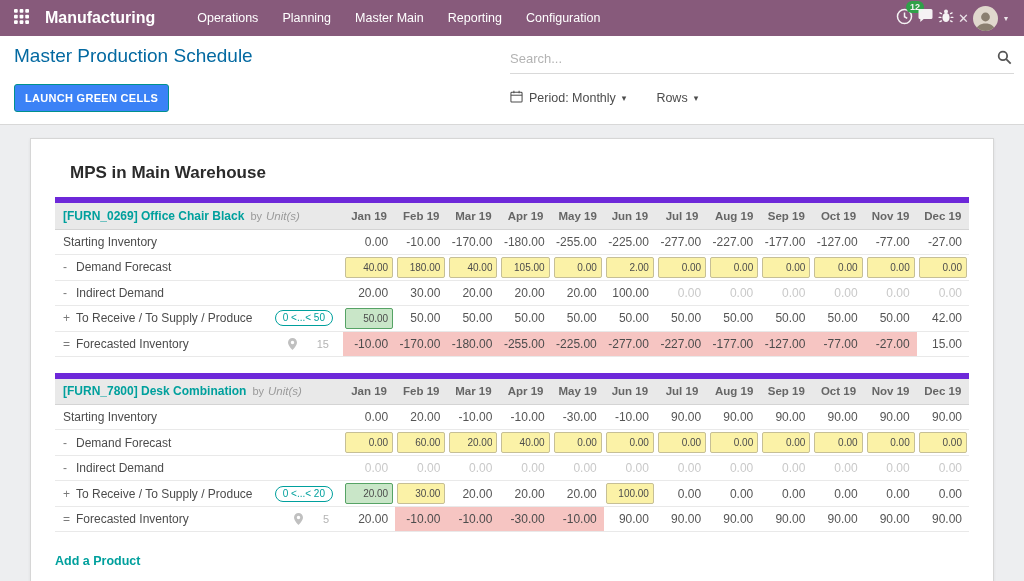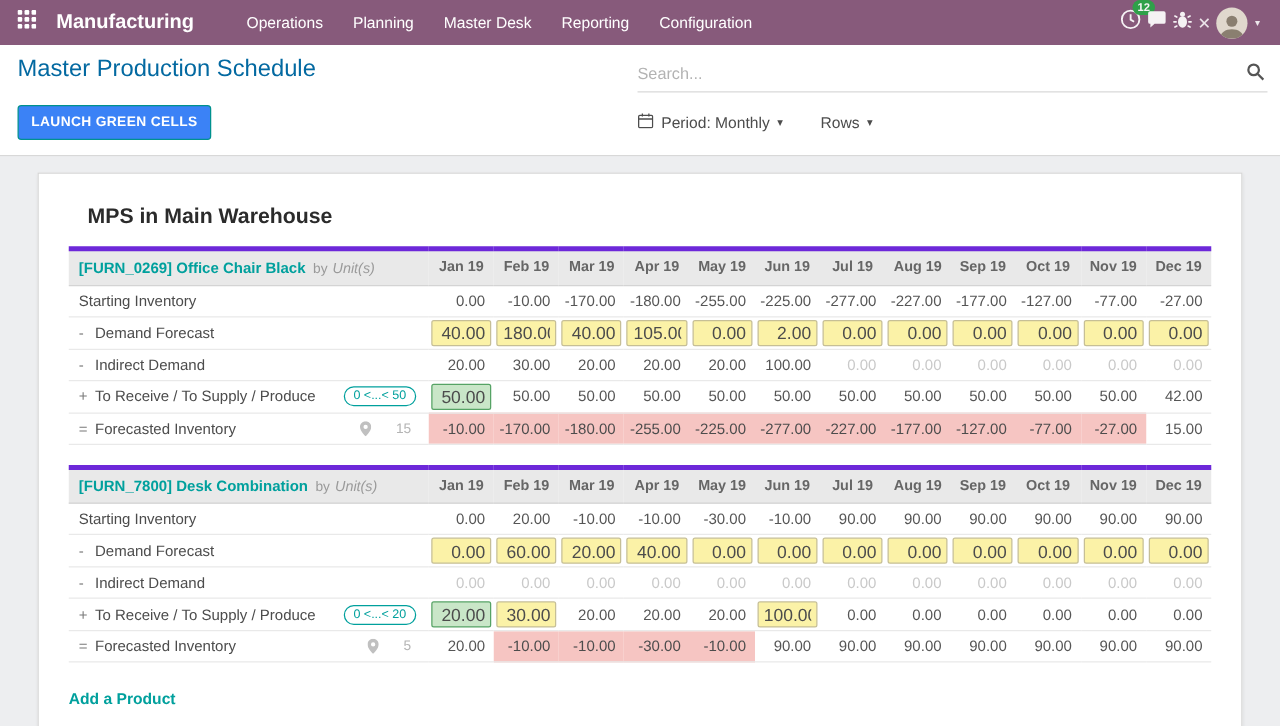--- a/index.html
+++ b/index.html
@@ -42,21 +42,21 @@
 
   
   .content { padding:13px 30px 0; }
   .sheet { background:#fff; border:1px solid #d6d6d6; box-shadow:0 1px 3px rgba(0,0,0,.07);
            padding:24px 24px 26px; min-height:428px; }
   .sheet-title { font-size:17px; font-weight:700; color:#2b2b2b; margin:0 0 14px 15px; }
 
   table.mps-table { width:100%; border-collapse:collapse; table-layout:fixed;
                     font-size:12px; margin-bottom:16px; }
   col.col-label { width:288px; }
-  tr.header-row th { background:#e9e9e9; border-top:4px solid #6d28d9; border-bottom:1px solid #d4d4d4;
+  tr.header-row th { background:#e9e9e9; border-top:6px solid #6d28d9; border-bottom:1px solid #d4d4d4;
                      height:29px; font-weight:600; color:#666; font-size:11.5px; }
   th.product-cell { text-align:left; padding-left:8px; }
   .product-link { color:#00A09D; font-weight:700; font-size:12px; cursor:pointer; }
   .by-label { color:#9a9a9a; font-size:11px; font-weight:400; margin:0 4px 0 6px; }
   .uom { color:#9a9a9a; font-style:italic; font-size:11.5px; font-weight:400; }
   th.month-cell { text-align:center; }
 
   tbody td { border-bottom:1px solid #e9e9e9; height:25px; }
   td.label-cell { padding-left:8px; }
   .label-flex { display:flex; align-items:center; }
@@ -64,21 +64,21 @@
   .prefix:empty { display:none; }
   .row-label { color:#4c4c4c; }
   .range-badge { margin-left:auto; margin-right:10px; border:1px solid #00A09D; color:#00A09D;
                  font-size:10px; border-radius:10px; padding:1px 7px; line-height:12px; white-space:nowrap; }
   .pin { margin-left:auto; margin-right:14px; color:#b4b4b4; font-size:11px;
          display:flex; align-items:center; gap:20px; }
   td.num-cell { text-align:right; padding-right:7px; color:#555; }
   td.num-cell.muted { color:#c9c9c9; }
   td.num-cell.bg-red { background:#f6c5c2; color:#4c4c4c; }
   td.input-cell { padding:2px 2px; }
-  .cell-input { width:100%; height:21px; text-align:right; font-size:14px; font-family:inherit;
+  .cell-input { width:100%; height:21px; text-align:right; font-size:10px; font-family:inherit;
                 color:#4c4c4c; padding:0 4px; border-radius:2px; outline:none; }
   .cell-input.yellow { background:#fbf2a7; border:1px solid #c6bf96; }
   .cell-input.green  { background:#c9e6c8; border:1px solid #56a365; }
 
   .add-product { color:#00A09D; font-weight:600; font-size:12.5px; margin-top:6px;
                  display:inline-block; cursor:pointer; }
 </style>
 </head>
 <body>
 
@@ -95,21 +95,21 @@
         <rect x="0" y="12" width="4" height="4" rx="1"></rect>
           <rect x="6" y="12" width="4" height="4" rx="1"></rect>
           <rect x="12" y="12" width="4" height="4" rx="1"></rect>
       </svg>
     </span>
   </span>
   <span class="brand">Manufacturing</span>
   <div class="nav-menu" id="nav-menu">
       <span class="nav-menu-item">Operations</span>
       <span class="nav-menu-item">Planning</span>
-      <span class="nav-menu-item">Master Desk</span>
+      <span class="nav-menu-item">Master Main</span>
       <span class="nav-menu-item">Reporting</span>
       <span class="nav-menu-item">Configuration</span>
     </div>
   <div class="nav-right">
     <span class="nav-icon">
       <span>
         <svg width="17" height="17" viewBox="0 0 16 16" fill="none" stroke="#fff" stroke-width="1.4">
           <circle cx="8" cy="8" r="6.6"></circle>
             <path d="M8 4.2v4l2.6 1.6"></path>
         </svg>

